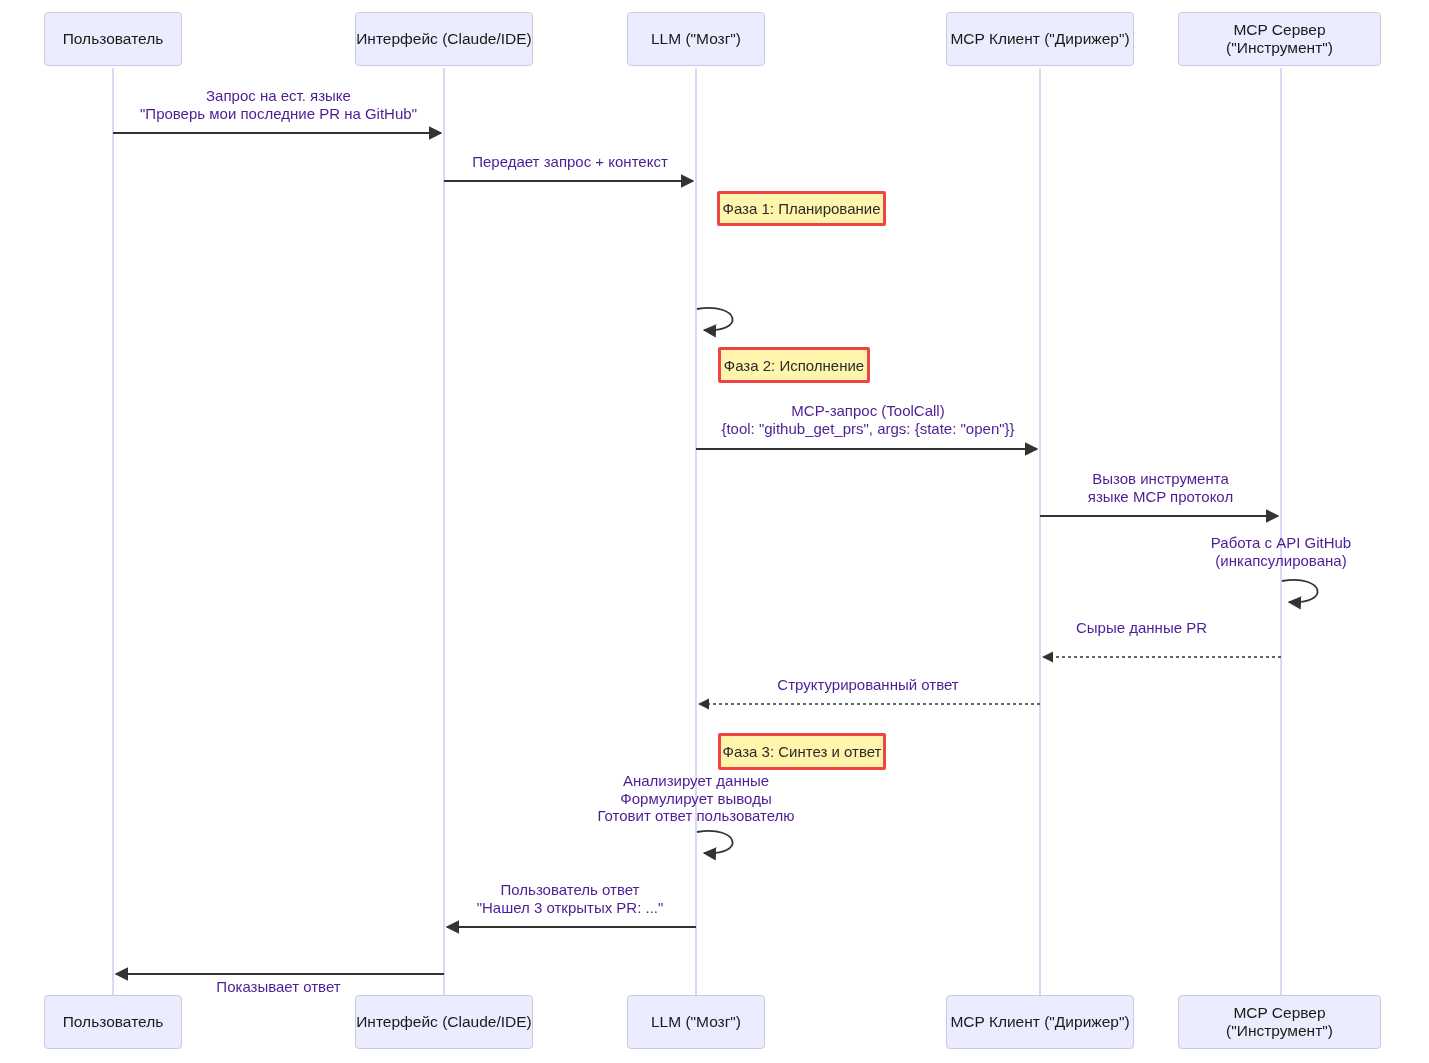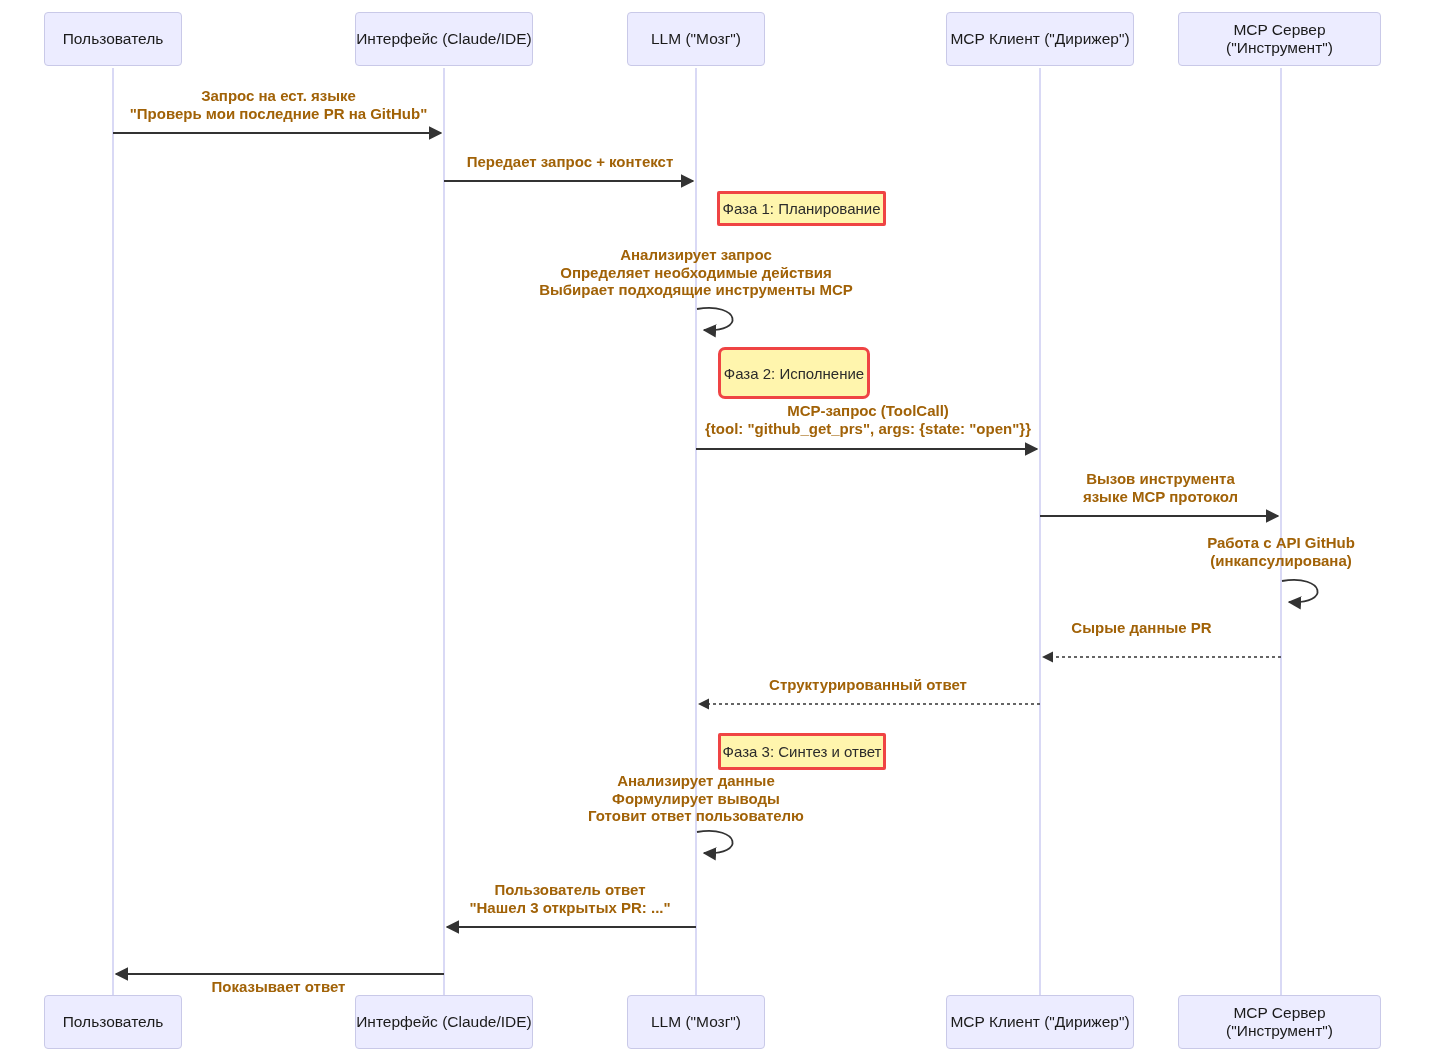--- a/index.html
+++ b/index.html
@@ -28,23 +28,22 @@
     font-size: 15.5px;
     color: #1a1a1a;
     box-sizing: border-box;
     text-align: center;
   }
   .msg {
     position: absolute;
     text-align: center;
     font-size: 15px;
     line-height: 17.5px;
-    color: #a16207;
+    color: #4c1d95;
     white-space: nowrap;
-    font-weight: bold;
   }
   .note {
     position: absolute;
     background: #FFF5AD;
     border: 3px solid #ef4444;
     border-radius: 2px;
     display: flex;
     align-items: center;
     justify-content: center;
     font-size: 15px;
@@ -144,38 +143,33 @@
     <div>Структурированный ответ</div>
   </div>
   <div class="msg" style="left:444px; width:252px; top:881px;">
     <div>Пользователь ответ</div>
     <div>"Нашел 3 открытых PR: ..."</div>
   </div>
   <div class="msg" style="left:113px; width:331px; top:978px;">
     <div>Показывает ответ</div>
   </div>
 
-  <div class="msg" style="left:496px; width:400px; top:246px;">
-    <div>Анализирует запрос</div>
-    <div>Определяет необходимые действия</div>
-    <div>Выбирает подходящие инструменты MCP</div>
-  </div>
   <div class="msg" style="left:1131px; width:300px; top:534px;">
     <div>Работа с API GitHub</div>
     <div>(инкапсулирована)</div>
   </div>
   <div class="msg" style="left:496px; width:400px; top:772px;">
     <div>Анализирует данные</div>
     <div>Формулирует выводы</div>
     <div>Готовит ответ пользователю</div>
   </div>
 
   <div class="note" style="left:717px; top:191px; width:169px; height:35px;">
     <span>Фаза 1: Планирование</span>
   </div>
-  <div class="note" style="left:718px; top:347px; width:152px; height:52px;border-radius:7px;">
+  <div class="note" style="left:718px; top:347px; width:152px; height:36px;">
     <span>Фаза 2: Исполнение</span>
   </div>
   <div class="note" style="left:718px; top:733px; width:168px; height:37px;">
     <span>Фаза 3: Синтез и ответ</span>
   </div>
 
 </div>
 
 </body></html>

